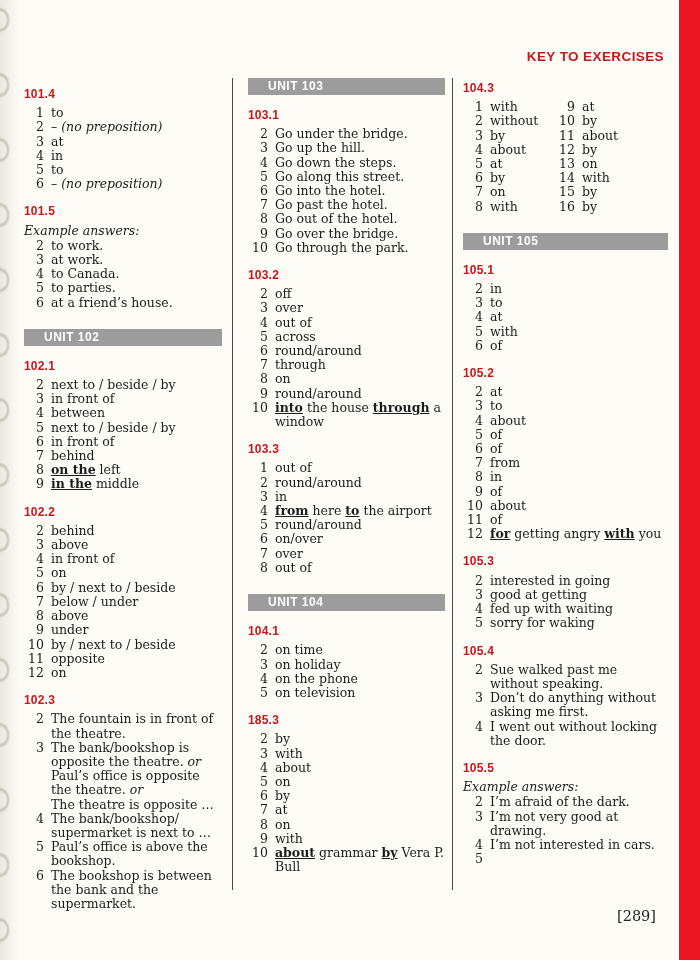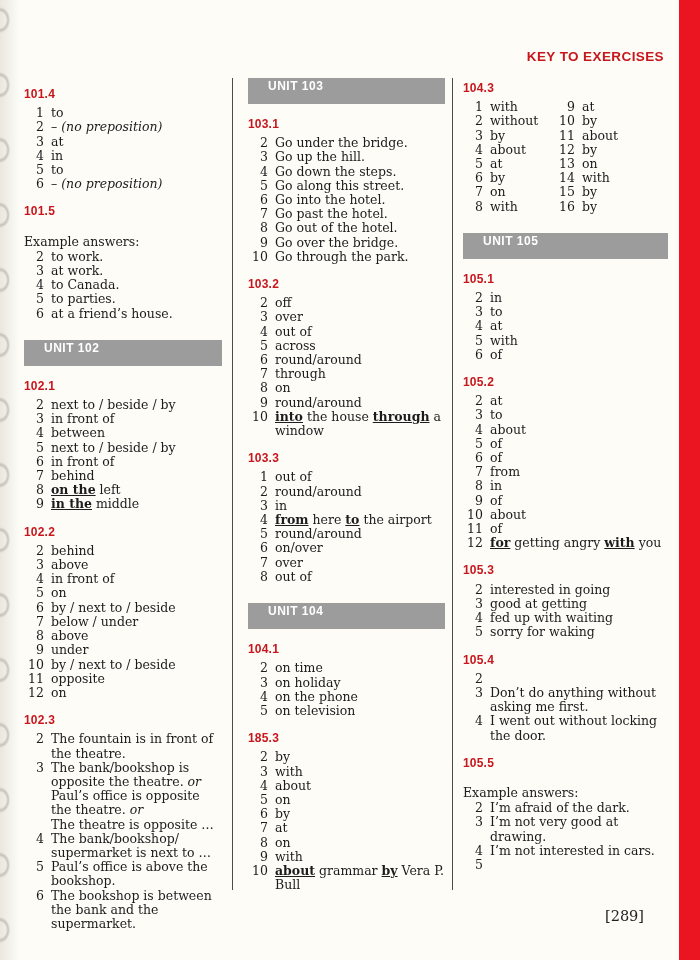--- a/index.html
+++ b/index.html
@@ -22,44 +22,44 @@
   .red-bar{
     position:absolute;right:0;top:0;width:21px;height:960px;
     background:var(--red-bar);
   }
   .page-header{
     position:absolute;top:38px;right:36px;
     font-family:"Liberation Sans",sans-serif;font-weight:bold;
     font-size:13.5px;letter-spacing:.4px;color:var(--red);margin-top:11px;
   }
   .page-number{
-    position:absolute;top:908px;right:56px;
+    position:absolute;top:908px;right:44px;
     font-size:14.5px;color:#222;
   }
   .divider{
     position:absolute;top:78px;height:812px;width:1px;background:#4b4b4b;
   }
   #divider1{left:232px;}
   #divider2{left:452px;}
   .col{position:absolute;font-size:12.5px;line-height:14.2px;}
   #col1{left:24px;top:74px;width:198px;}
   #col2{left:248px;top:78px;width:197px;}
   #col3{left:463px;top:68px;width:205px;}
   .col > :first-child{margin-top:0 !important;}
   .unit-banner{
-    margin:19px 0 3px;height:26px;line-height:17px;
+    margin:19px 0 3px;height:17px;line-height:17px;
     background:#9c9c9c;color:#ffffff;
     font-family:"Liberation Sans",sans-serif;font-weight:bold;
     font-size:12px;letter-spacing:.5px;padding-left:20px;
   }
   .ex-title{
     font-family:"Liberation Sans",sans-serif;font-weight:bold;
     font-size:12px;color:var(--red);margin:13px 0 5px;letter-spacing:.2px;
   }
-  .note{margin:16px 0 1px;}
+  .note{font-style:italic;margin:5px 0 1px;}
   .item{display:flex;align-items:flex-start;}
   .num{flex:0 0 20px;text-align:right;margin-right:7px;white-space:nowrap;}
   .txt{flex:1;text-align:left;}
   .txt b{font-weight:bold;text-decoration:underline;}
   .txt i{}
   .twocol{display:grid;grid-template-columns:88px 1fr;column-gap:4px;}
 </style>
 </head>
 <body style="--red: #c8161d; --red-bar: #ea1520;">
 
@@ -581,20 +581,21 @@
       </div>
       <div class="item">
         <span class="num">5</span>
         <span class="txt"><span>sorry for waking</span></span>
       </div>
     </div>
     <div class="ex-block">
       <div class="ex-title">105.4</div>
       <div class="item">
         <span class="num">2</span>
+        <span class="txt"><span>Sue walked past me without speaking.</span></span>
       </div>
       <div class="item">
         <span class="num">3</span>
         <span class="txt"><span>Don’t do anything without asking me first.</span></span>
       </div>
       <div class="item">
         <span class="num">4</span>
         <span class="txt"><span>I went out without locking the door.</span></span>
       </div>
     </div>

